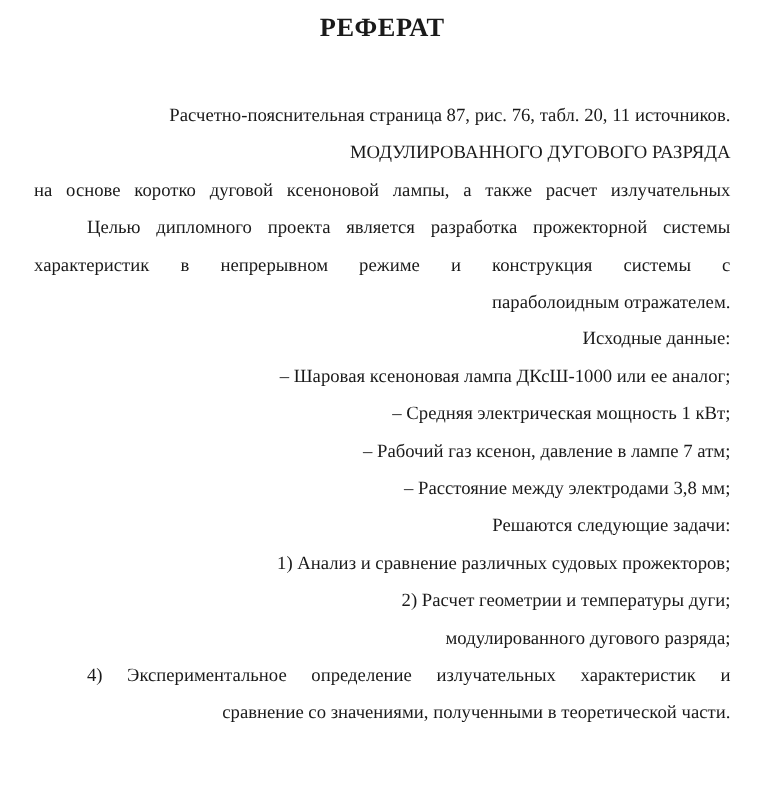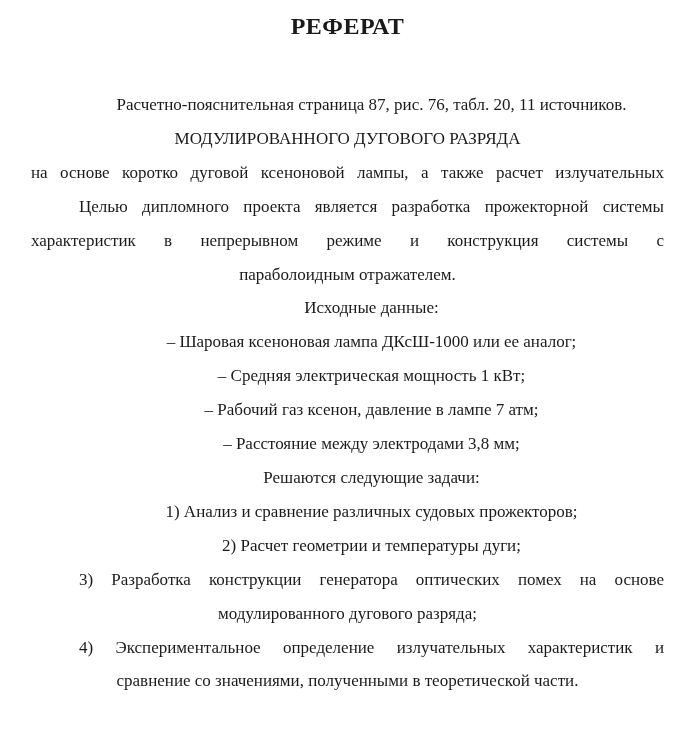--- a/index.html
+++ b/index.html
@@ -26,21 +26,21 @@
     text-align: center;
     line-height: 32px;
     letter-spacing: 0.5px;
   }
   .doc-body {
     width: 633px;
   }
   .line {
     line-height: 33.9px;
     white-space: nowrap;
-    text-align: center;
+    text-align: right;
   }
   .line.indent {
     text-indent: 48px;
   }
   .line.fill {
     white-space: normal;
     text-align: justify;
     text-align-last: justify;
   }
 </style>
@@ -58,18 +58,17 @@
       <div class="line fill">характеристик в непрерывном режиме и конструкция системы с</div>
       <div class="line">параболоидным отражателем.</div>
       <div class="line indent">Исходные данные:</div>
       <div class="line indent">– Шаровая ксеноновая лампа ДКсШ-1000 или ее аналог;</div>
       <div class="line indent">– Средняя электрическая мощность 1 кВт;</div>
       <div class="line indent">– Рабочий газ ксенон, давление в лампе 7 атм;</div>
       <div class="line indent">– Расстояние между электродами 3,8 мм;</div>
       <div class="line indent">Решаются следующие задачи:</div>
       <div class="line indent">1) Анализ и сравнение различных судовых прожекторов;</div>
       <div class="line indent">2) Расчет геометрии и температуры дуги;</div>
-      <div class="line indent fill">3) Разработка конструкции генератора оптических помех на основе</div>
       <div class="line">модулированного дугового разряда;</div>
       <div class="line indent fill">4) Экспериментальное определение излучательных характеристик и</div>
       <div class="line">сравнение со значениями, полученными в теоретической части.</div>
     </div>
 </div>
 
 </body></html>

